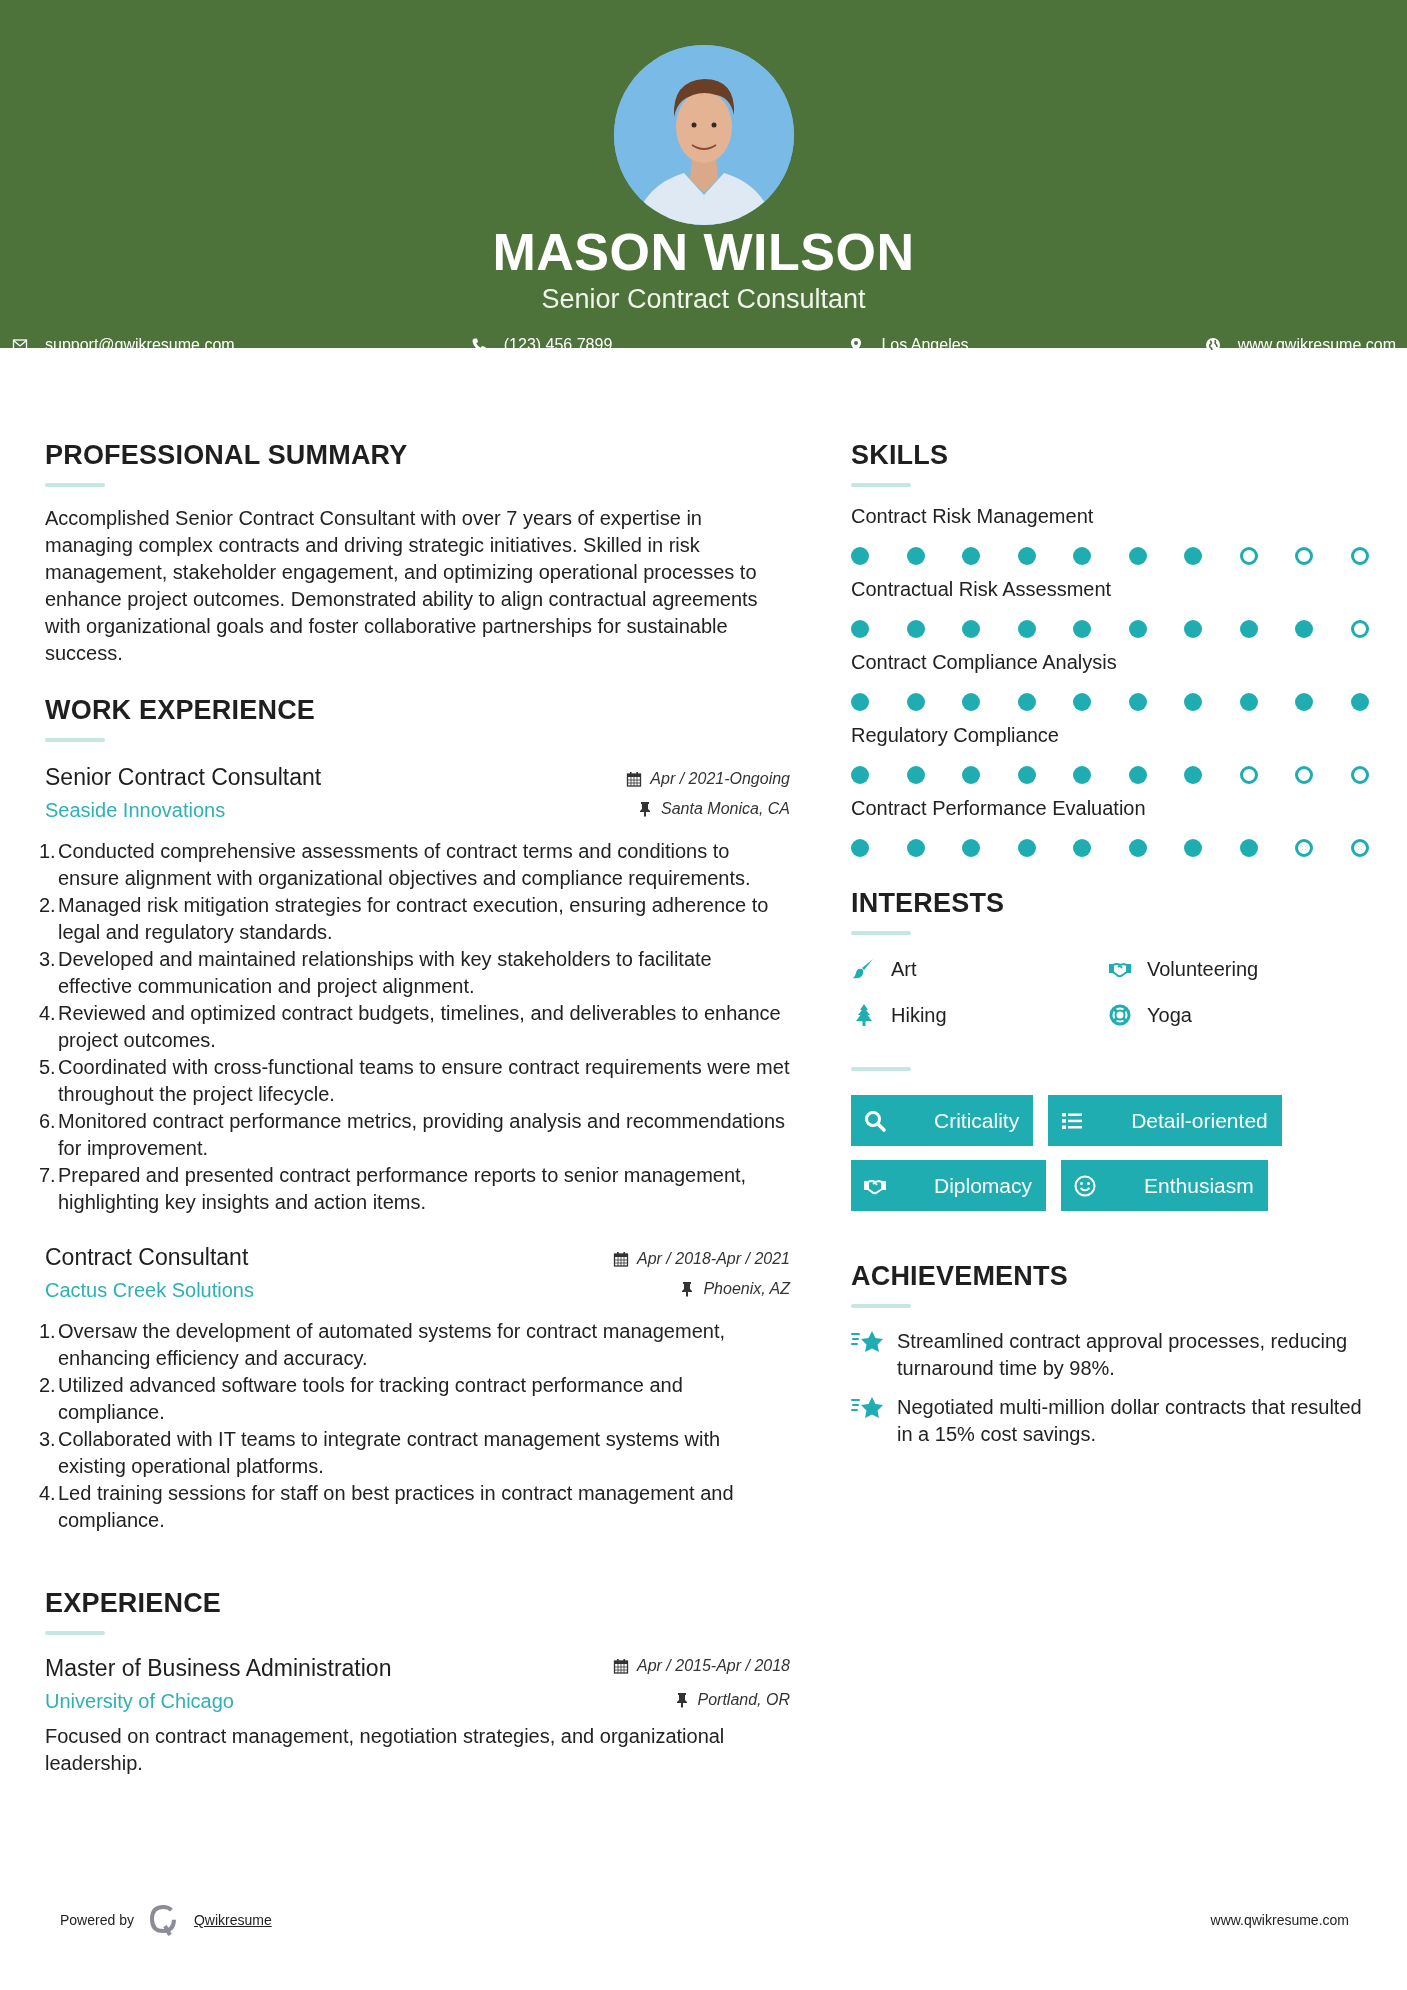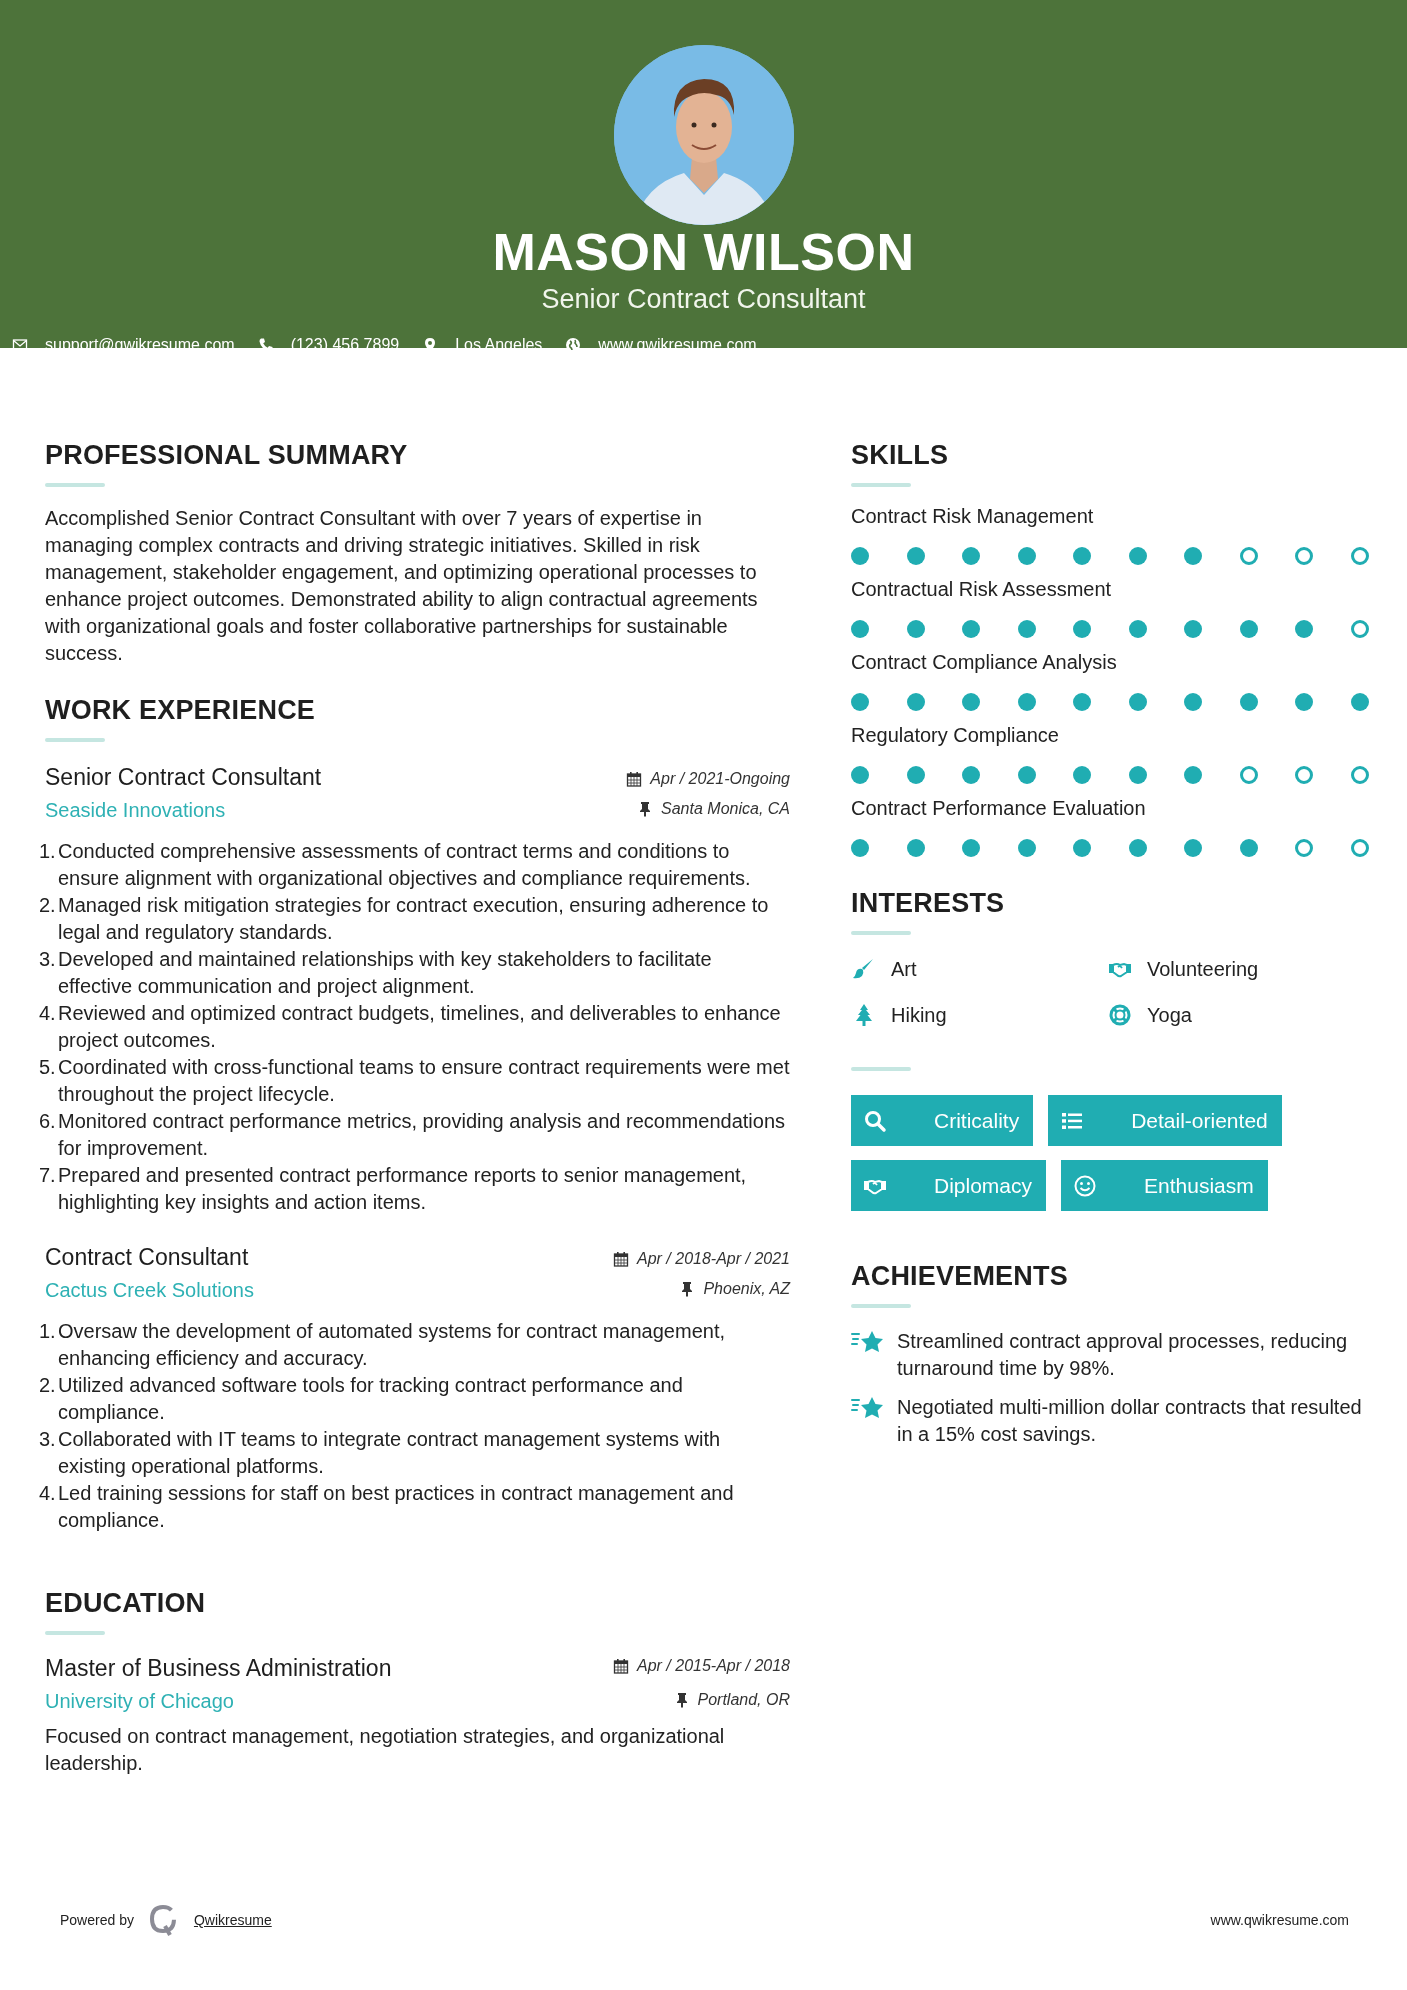--- a/index.html
+++ b/index.html
@@ -4,21 +4,21 @@
 <style>
   * { box-sizing: border-box; margin: 0; padding: 0; }
   html, body { width: 1407px; height: 1990px; background: #ffffff; }
   body { font-family: "Liberation Sans", "DejaVu Sans", sans-serif; color: #222; position: relative; overflow: hidden; }
 
   .header { position: absolute; left: 0; top: 0; width: 1407px; height: 348px; background: #4d733a; }
   .avatar { position: absolute; left: 614px; top: 45px; width: 180px; height: 180px; border-radius: 50%; background: #79bbe6; overflow: hidden; }
   .avatar svg { width: 100%; height: 100%; display: block; }
   .name { position: absolute; left: 0; top: 222px; width: 1407px; text-align: center; color: #fff; font-size: 52px; font-weight: bold; letter-spacing: 0.5px; }
   .title { position: absolute; left: 0; top: 284px; width: 1407px; text-align: center; color: #f1f5ec; font-size: 27px; }
-  .contacts { position: absolute; left: 0; top: 336px; width: 1407px; display: flex; justify-content: flex-start; align-items: center; color: #fff; font-size: 16px; gap: 0; }
+  .contacts { position: absolute; left: 0; top: 336px; width: 1407px; display: flex; justify-content: space-between; align-items: center; color: #fff; font-size: 16px; gap: 0; }
   .contact { display: flex; align-items: center; margin: 0 11px; }
   .contact .ic { width: 18px; height: 18px; display: inline-flex; align-items: center; justify-content: center; margin-right: 16px; }
   .contact .ic svg { width: 16px; height: 16px; }
 
   .col-left { position: absolute; left: 45px; top: 440px; width: 745px; }
   .col-right { position: absolute; left: 851px; top: 440px; width: 520px; }
 
   .sec-title { font-size: 27px; font-weight: bold; color: #1f1f1f; letter-spacing: 0.2px; }
   .sec-bar { width: 60px; height: 4px; background: #c5e6e1; margin-top: 12px; border-radius: 2px; }
 
@@ -246,21 +246,21 @@
           </li>
         <li>
             <span class="num">4.</span>
             <span class="txt">Led training sessions for staff on best practices in contract management and compliance.</span>
           </li>
       </ol>
     </div>
   </section>
 
   <section style="margin-top:54px;">
-    <h2 class="sec-title">EDUCATION</h2>
+    <h2 class="sec-title">EXPERIENCE</h2>
     <div class="sec-bar"></div>
     <div class="job" style="margin-top:20px;">
       <div class="job-head">
         <div>
           <div class="job-title">Master of Business Administration</div>
           <div class="job-company">University of Chicago</div>
         </div>
         <div class="job-meta">
           <div class="meta-line" style="margin-top:2px;">
             <span class="mi">

